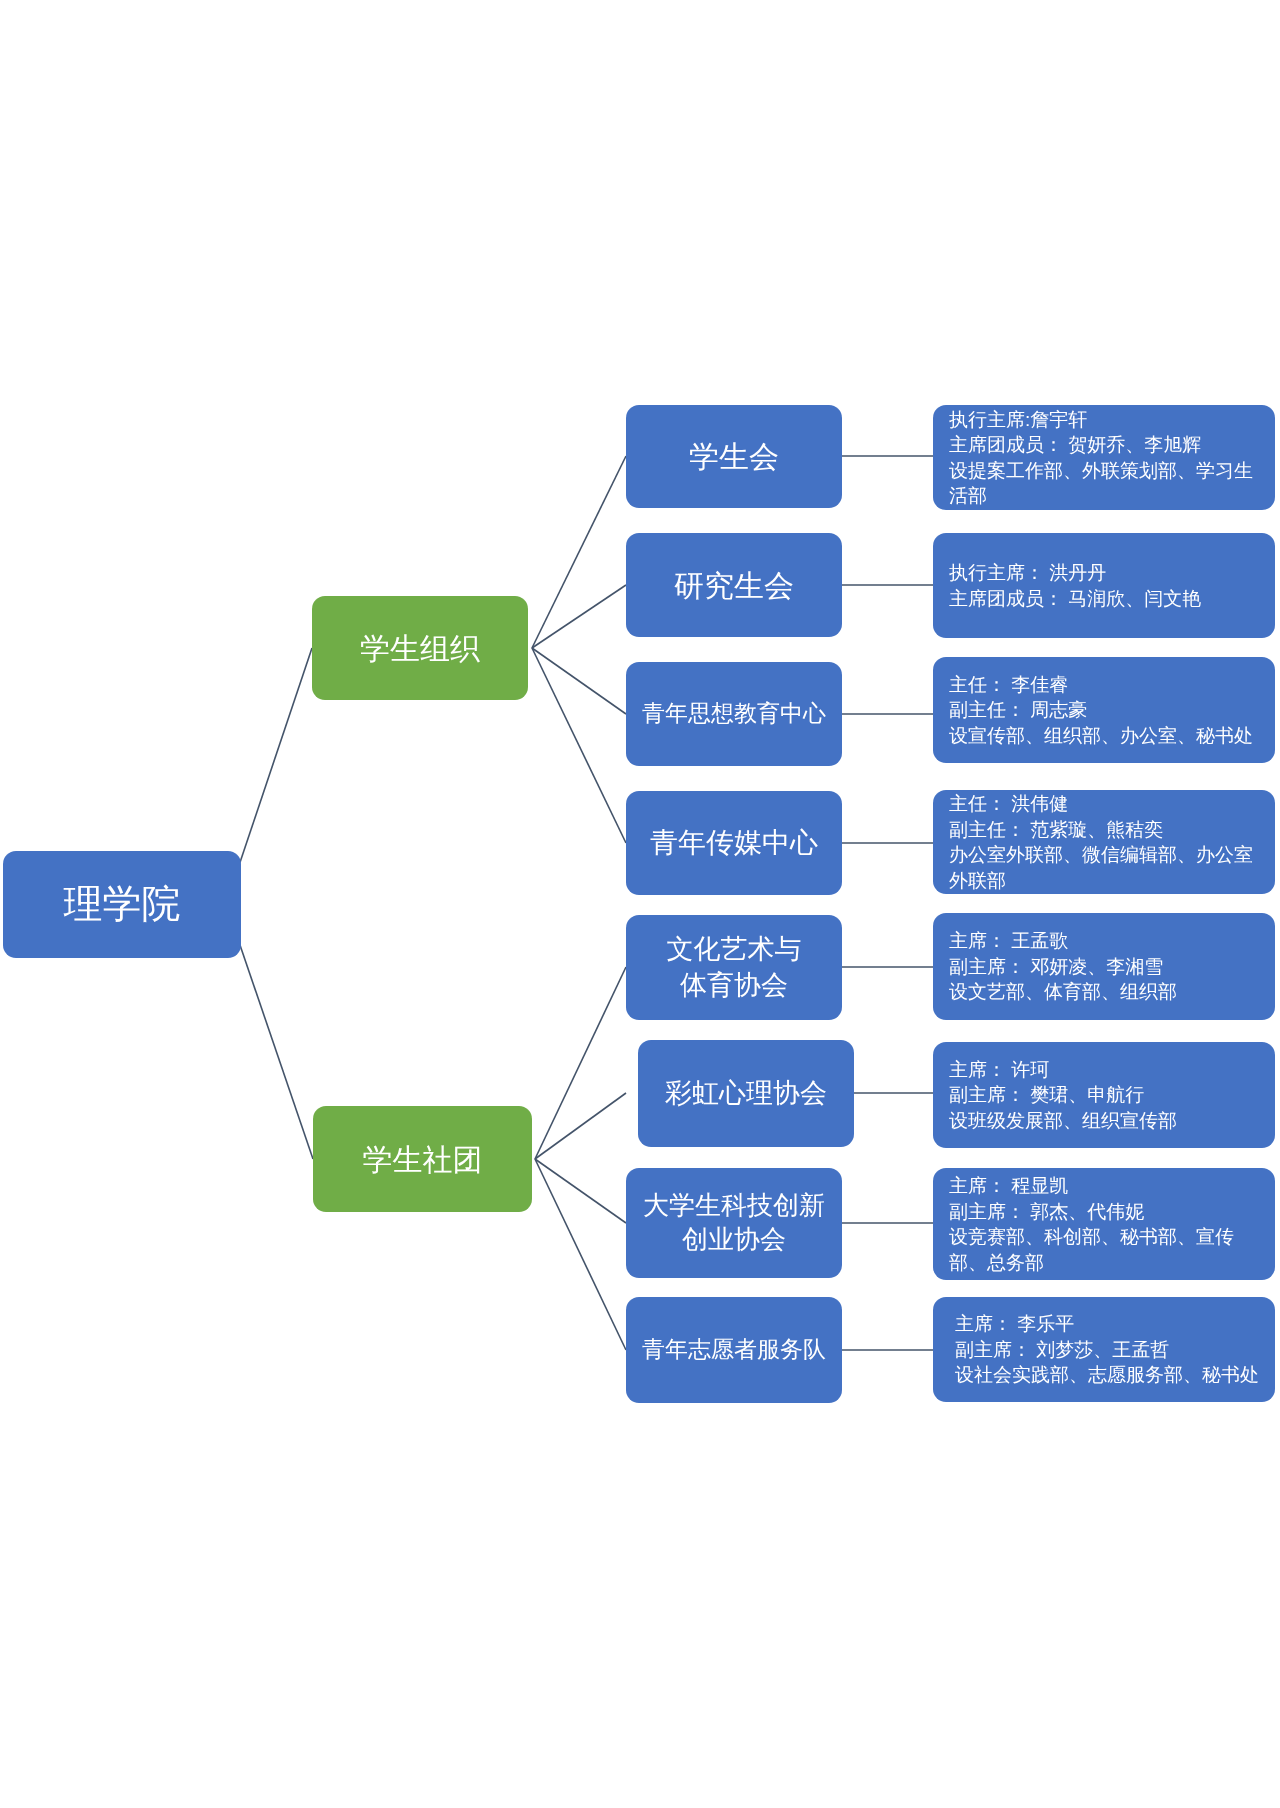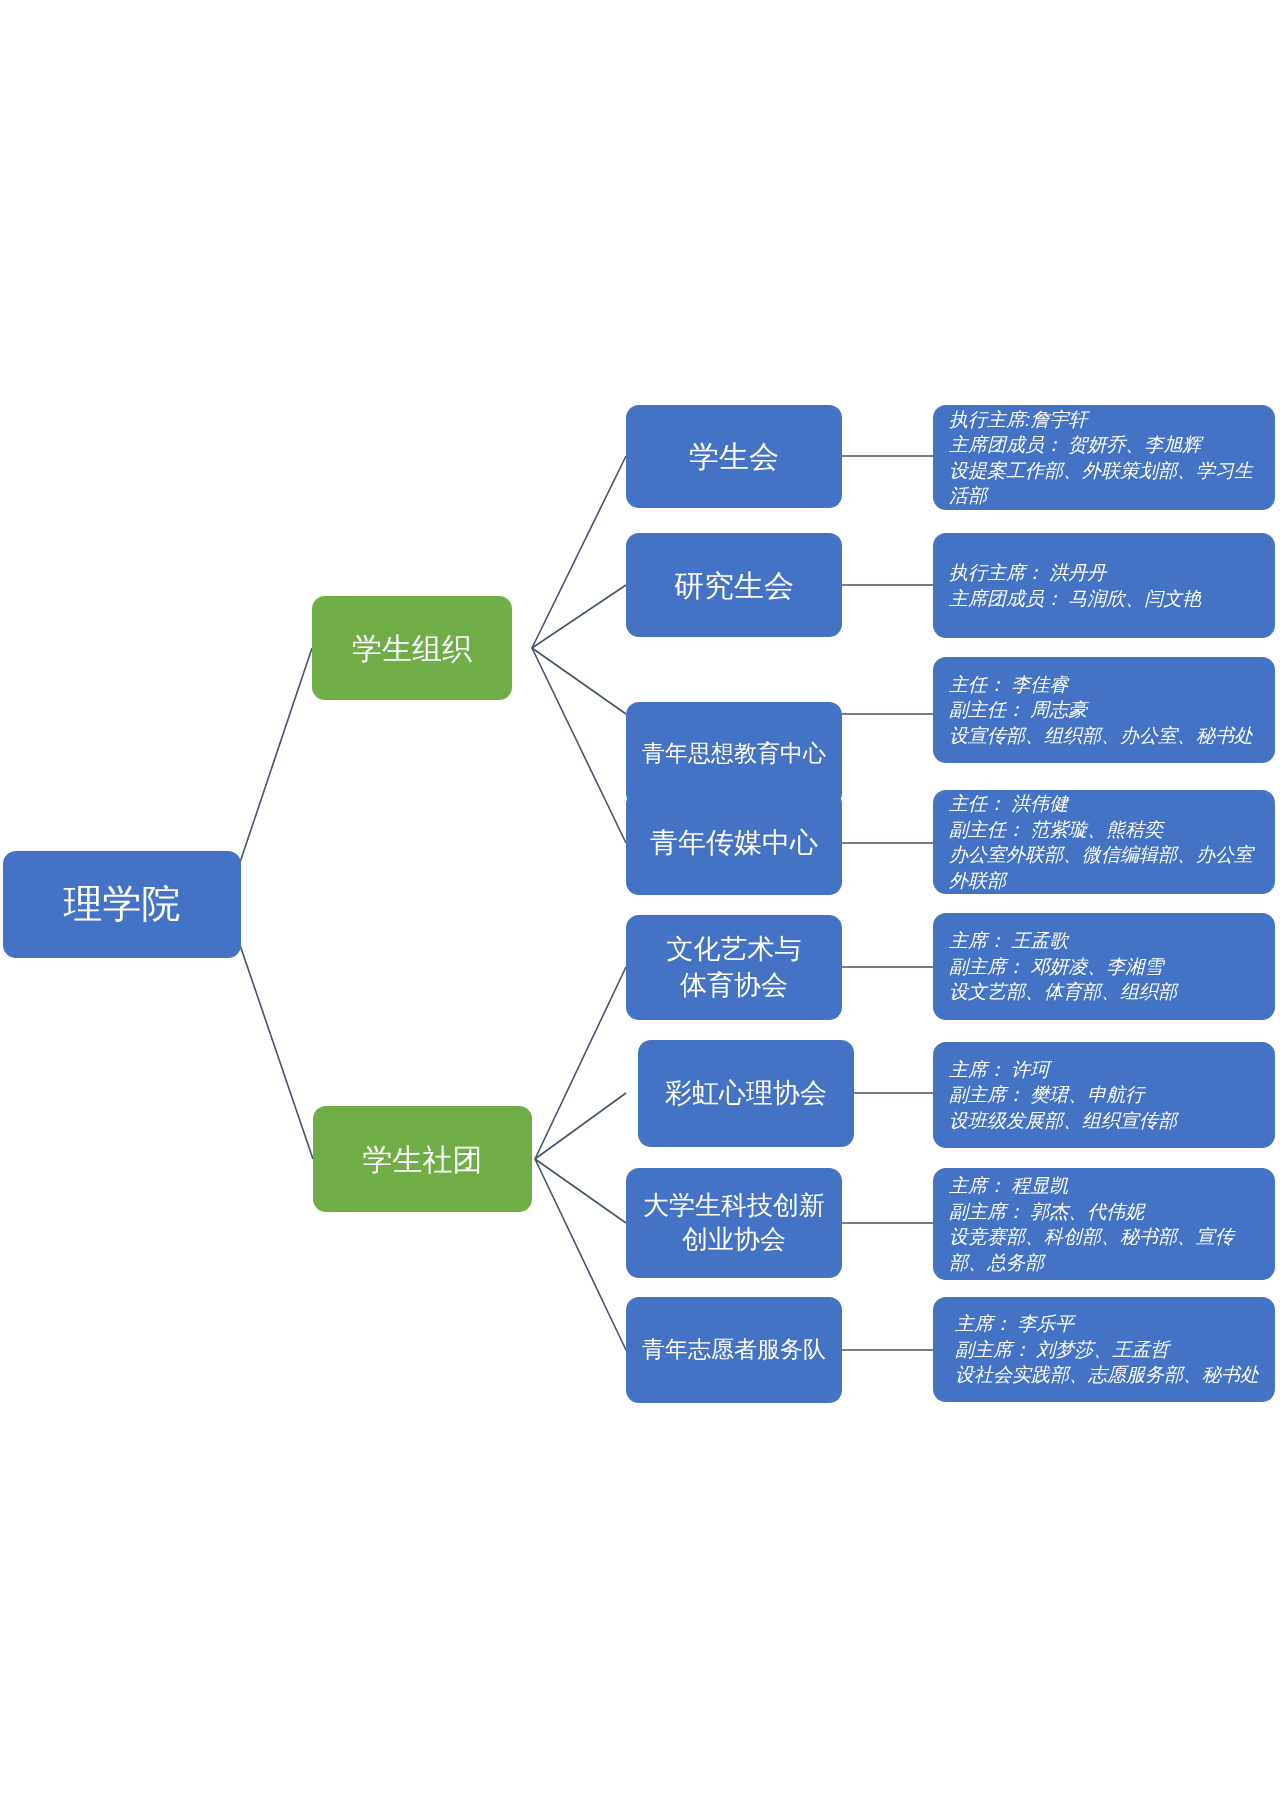--- a/index.html
+++ b/index.html
@@ -47,21 +47,20 @@
     align-items: center;
     box-sizing: border-box;
     color: #ffffff;
   }
   .detail-card .detail-text {
     padding: 0 10px 0 16px;
     font-size: 19px;
     line-height: 25.5px;
     white-space: pre-line;
     text-align: left;
-    font-style: italic;
   }
 </style>
 </head>
 <body>
 
 <div class="canvas">
 
   <svg class="connectors" viewBox="0 0 1280 1808">
     <line x1="226" y1="904" x2="312" y2="648"></line>
     <line x1="226" y1="904" x2="313" y2="1159"></line>
@@ -80,34 +79,34 @@
     <line x1="842" y1="967" x2="933" y2="967"></line>
     <line x1="842" y1="1093" x2="933" y2="1093"></line>
     <line x1="842" y1="1223" x2="933" y2="1223"></line>
     <line x1="842" y1="1350" x2="933" y2="1350"></line>
   </svg>
 
   <div class="node node--blue" style="left:3px; top:851px; width:238px; height:107px; font-size:39px;">
     <span>理学院</span>
   </div>
 
-  <div class="node node--green" style="left:312px; top:596px; width:200px; height:104px; font-size:30px;">
+  <div class="node node--green" style="left:312px; top:596px; width:216px; height:104px; font-size:30px;">
     <span>学生组织</span>
   </div>
   <div class="node node--green" style="left:313px; top:1106px; width:219px; height:106px; font-size:30px;">
     <span>学生社团</span>
   </div>
 
   <div class="node node--blue" style="left:626px; top:405px; width:216px; height:103px; font-size:30px;">
     <span>学生会</span>
   </div>
   <div class="node node--blue" style="left:626px; top:533px; width:216px; height:104px; font-size:30px;">
     <span>研究生会</span>
   </div>
-  <div class="node node--blue" style="left:626px; top:662px; width:216px; height:104px; font-size:23px;margin-top:40px;">
+  <div class="node node--blue" style="left:626px; top:662px; width:216px; height:104px; font-size:23px;">
     <span>青年思想教育中心</span>
   </div>
   <div class="node node--blue" style="left:626px; top:791px; width:216px; height:104px; font-size:28px;">
     <span>青年传媒中心</span>
   </div>
   <div class="node node--blue" style="left:626px; top:915px; width:216px; height:105px; font-size:27px;">
     <span>文化艺术与
 体育协会</span>
   </div>
   <div class="node node--blue" style="left:626px; top:1040px; width:216px; height:107px; font-size:27px;margin-left:12px;">

